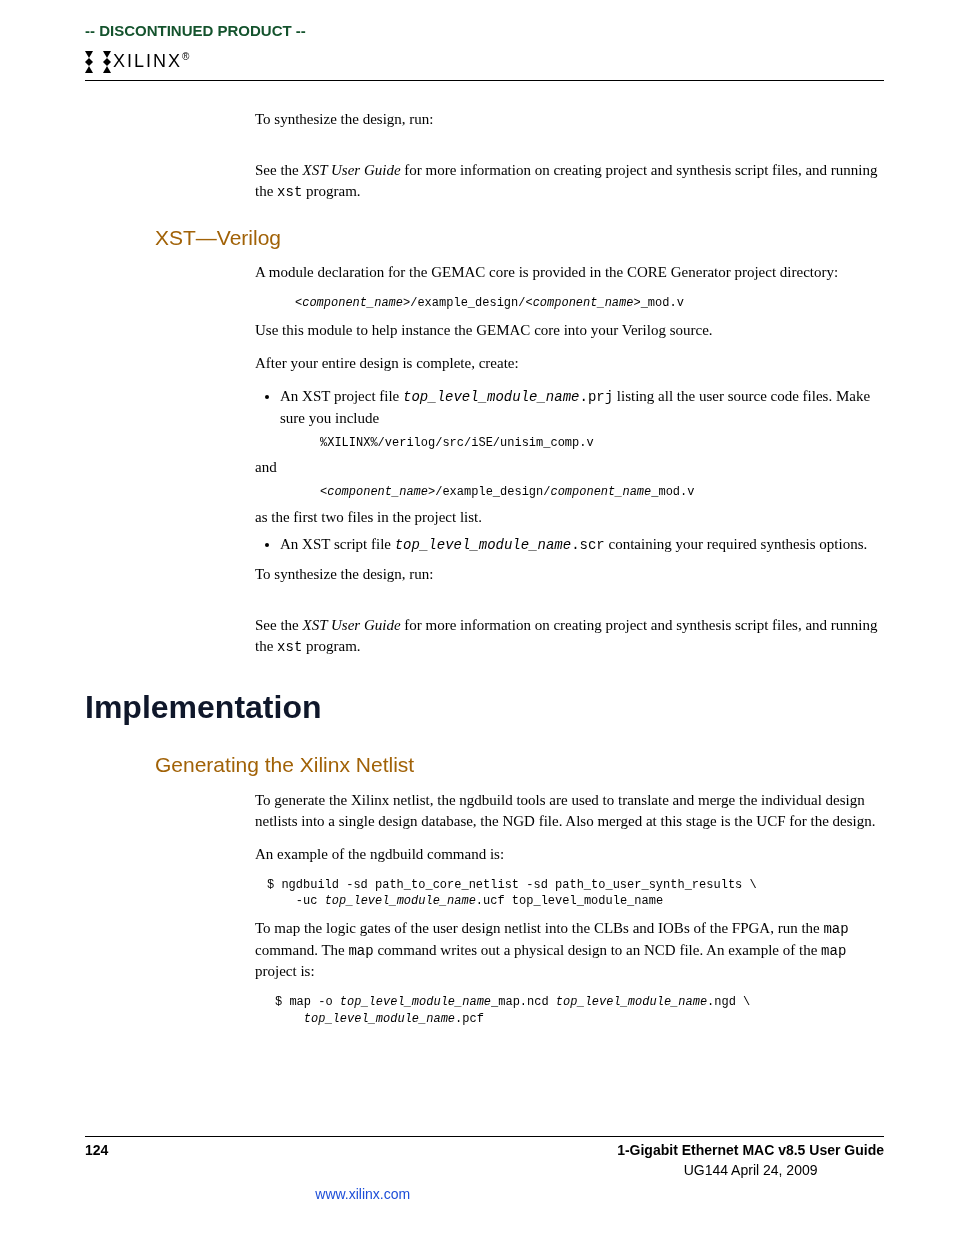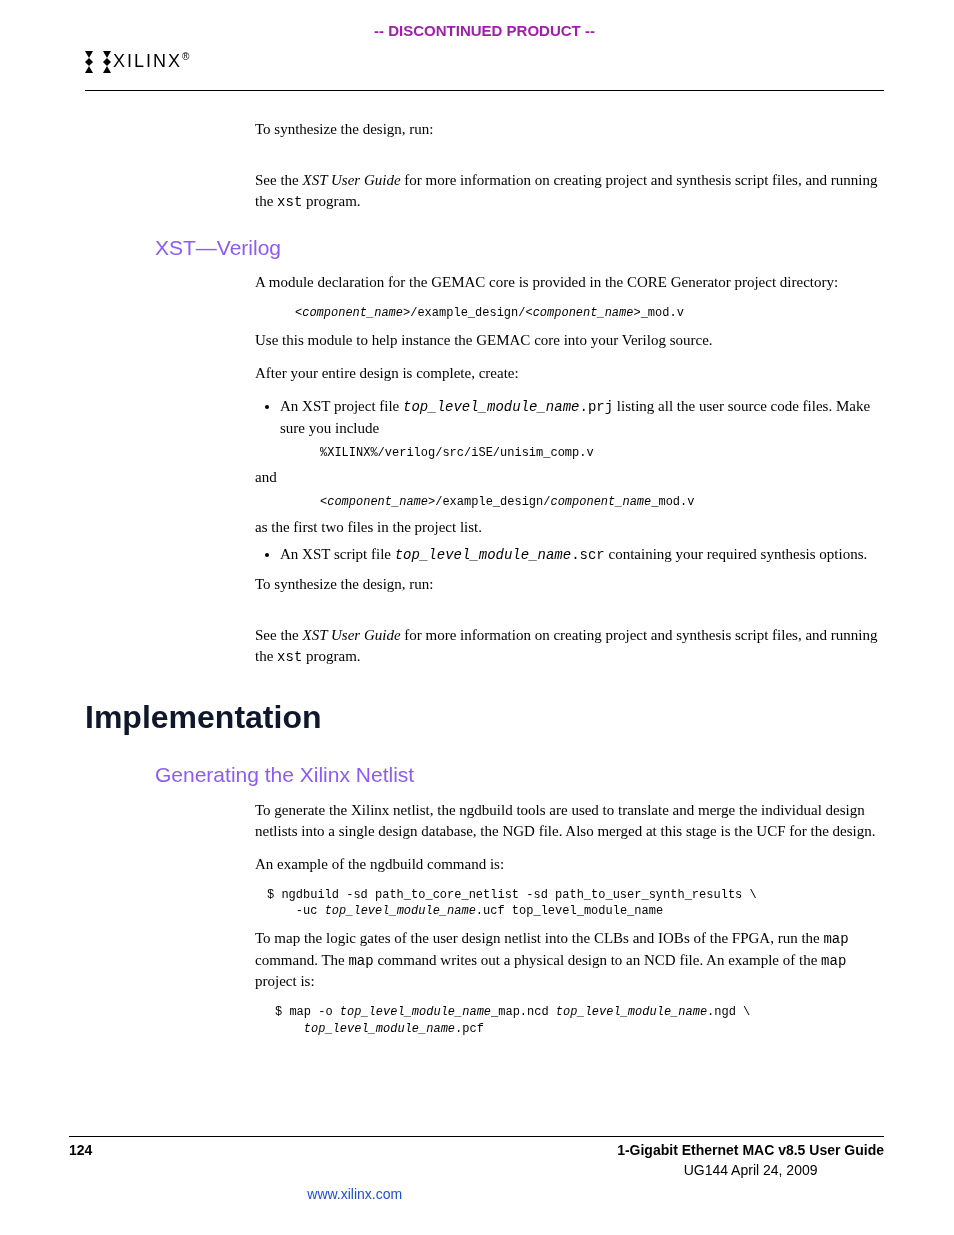--- a/index.html
+++ b/index.html
@@ -12,33 +12,33 @@
     line-height: 1.4;
   }
   .page {
     width: 954px;
     height: 1235px;
     position: relative;
     box-sizing: border-box;
     padding: 20px 70px 30px 85px;
   }
   .banner {
-    text-align: center;
-    color: #a21caf;
+    text-align: left;
+    color: #14532d;
     font-weight: bold;
     font-family: Arial, Helvetica, sans-serif;
     font-size: 15px;
     margin-bottom: 8px;
   }
   .header-row {
     display: flex;
     justify-content: space-between;
     align-items: center;
     border-bottom: 1px solid #000;
-    padding-bottom: 16px;
+    padding-bottom: 6px;
     margin-bottom: 28px;
   }
   .logo {
     display: flex;
     align-items: center;
     font-family: Arial, Helvetica, sans-serif;
     font-size: 18px;
     letter-spacing: 2px;
   }
   .logo svg { margin-right: 2px; }
@@ -54,42 +54,42 @@
   }
   h1.section {
     font-family: Arial, Helvetica, sans-serif;
     color: #0f172a;
     font-weight: bold;
     font-size: 32px;
     margin: 28px 0 12px -170px;
   }
   h2.subsection {
     font-family: Arial, Helvetica, sans-serif;
-    color: #8b5cf6;
+    color: #a16207;
     font-weight: normal;
     font-size: 21px;
     margin: 20px 0 10px -100px;
   }
   p { margin: 8px 0 12px 0; }
   .mono { font-family: "Courier New", monospace; font-size: 14px; }
   .italic-mono { font-family: "Courier New", monospace; font-style: italic; font-size: 14px; }
   .italic { font-style: italic; }
   ul { margin: 6px 0 6px 0; padding-left: 25px; }
   li { margin-bottom: 6px; }
   .codeblock {
     font-family: "Courier New", monospace;
     font-size: 12px;
     margin: 6px 0 6px 40px;
     white-space: pre;
   }
   .codeblock .it { font-style: italic; }
   .footer {
     position: absolute;
     bottom: 30px;
-    left: 69px;
+    left: 85px;
     right: 70px;
     border-top: 1px solid #000;
     padding-top: 4px;
     display: flex;
     justify-content: space-between;
     align-items: flex-start;
     font-size: 14px;
   }
   .footer .pn { font-weight: bold; font-family: Arial, sans-serif; }
   .footer .center { font-family: Liberation Sans, sans-serif; color: #1d4ed8; margin-top: 44px; }

